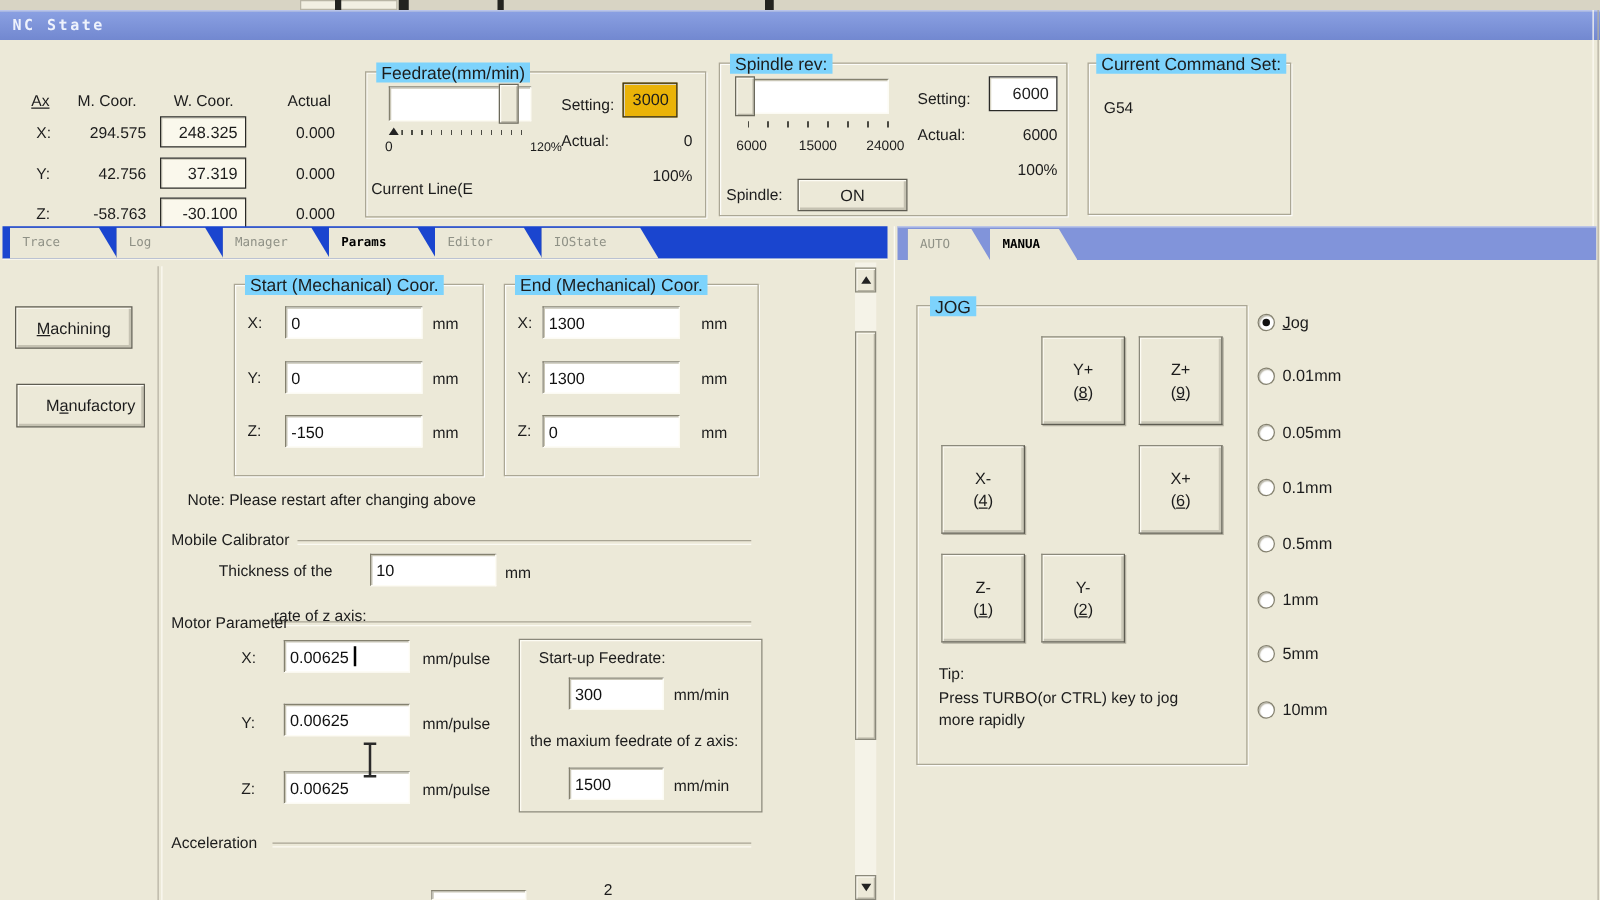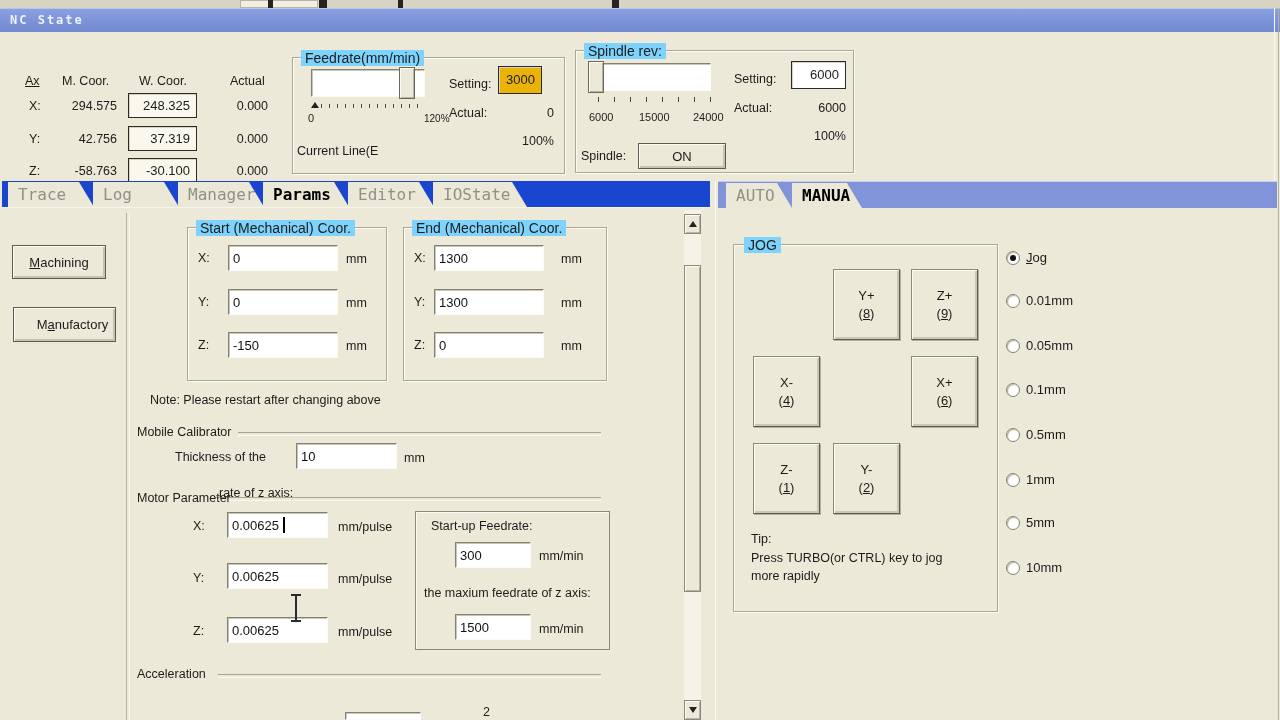--- a/index.html
+++ b/index.html
@@ -48,21 +48,21 @@
   .ticks2{position:absolute;height:5px;background:repeating-linear-gradient(90deg,#4a4a42 0 1px,transparent 1px 16px);}
   .tickarrow{position:absolute;width:0;height:0;border-left:4px solid transparent;border-right:4px solid transparent;border-bottom:6px solid #222;}
   .lbl{position:absolute;white-space:nowrap;font-size:12.5px;}
   .small{font-size:11px;}
   .xs{font-size:10px;}
   
   .ltabstrip{position:absolute;left:2px;top:181px;width:708px;height:26px;background:#1a45cf;}
   .rtabstrip{position:absolute;left:0;top:0;width:559px;height:26px;background:#8194da;border-top:1px solid #c3cdec;}
   .tab{position:absolute;top:1px;height:25px;background:#ebe8d7;
     clip-path:polygon(0 0,calc(100% - 15px) 0,100% 100%,0 100%);
-    font-family:"DejaVu Sans Mono",monospace;font-size:16px;line-height:25px;
+    font-family:"DejaVu Sans Mono",monospace;font-size:10px;line-height:25px;
     padding-left:10px;box-sizing:border-box;color:#8f9186;filter:drop-shadow(0 0 0.5px #55534a);}
   .tab.active{color:#000;font-weight:bold;}
   
   .lcontent{position:absolute;left:2px;top:207px;width:708px;height:513px;background:#ece9d8;border-top:1px solid #f8f6ec;}
   .divider{position:absolute;width:2px;border-left:1px solid #b5b1a1;border-right:1px solid #fbfaf2;}
   .secline{position:absolute;height:2px;border-top:1px solid #a8a493;border-bottom:1px solid #fbfaf2;}
   
   .sb{position:absolute;left:684px;top:210px;width:17px;height:510px;background:#f5f3e8;}
   .sbtn{position:absolute;left:0;width:17px;height:20px;background:#ece9d8;border:1px solid #8b897b;
     box-sizing:border-box;box-shadow:inset 1px 1px 0 #fdfcf4,inset -1px -1px 0 #b7b4a4;
@@ -151,20 +151,24 @@
       <div class="lbl small" style="left:117px;top:60px;">24000</div>
       <div class="lbl" style="left:158px;top:21px;">Setting:</div>
       <div class="dbox" style="left:215px;top:10px;width:55px;height:28px;line-height:26px;background:#fff;">6000</div>
       <div class="lbl" style="left:158px;top:50px;">Actual:</div>
       <div class="lbl" style="left:210px;top:50px;width:60px;text-align:right;">6000</div>
       <div class="lbl" style="left:210px;top:78px;width:60px;text-align:right;">100%</div>
       <div class="lbl" style="left:5px;top:98px;">Spindle:</div>
       <div class="btn" style="left:62px;top:92px;width:88px;height:26px;">ON</div>
     </div>
 
+    <div class="grp" style="left:870px;top:19px;width:161px;height:120px;">
+      <div class="grp-l" style="left:6px;">Current Command Set:</div>
+      <div class="lbl" style="left:12px;top:28px;">G54</div>
+    </div>
   </div>
 
   <div class="ltabstrip">
     <div class="tab" style="left:6px;width:86px;">Trace</div>
     <div class="tab" style="left:91px;width:86px;">Log</div>
     <div class="tab" style="left:176px;width:86px;">Manager</div>
     <div class="tab" style="left:346px;width:86px;">Editor</div>
     <div class="tab" style="left:431px;width:94px;">IOState</div>
     <div class="tab active" style="left:261px;width:86px;">Params</div>
   </div>

